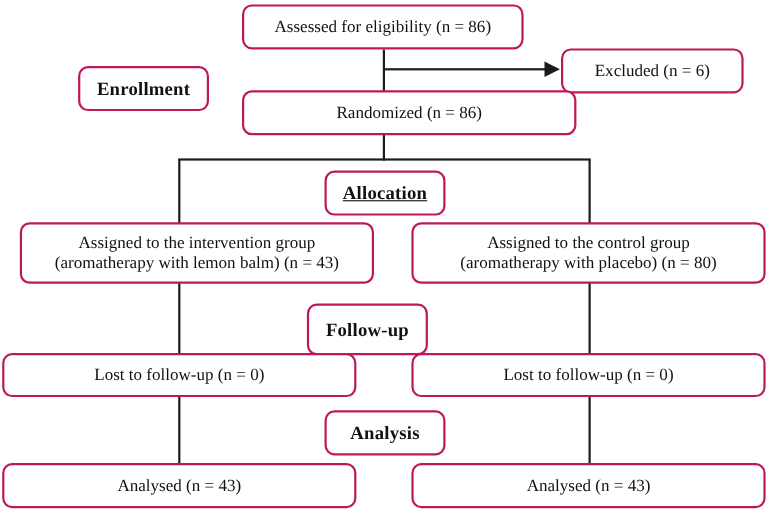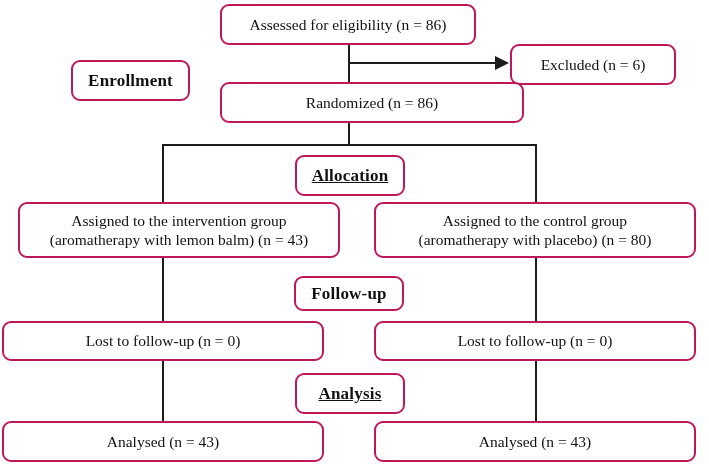--- a/index.html
+++ b/index.html
@@ -76,25 +76,25 @@
   <div class="box" style="left:220px; top:82px; width:304px; height:41px;">Randomized (n = 86)</div>
 
   <div class="box stage" style="left:295px; top:155px; width:110px; height:41px;text-decoration:underline;">Allocation</div>
 
   <div class="box" style="left:2px; top:202px; width:322px; height:56px;margin-left:16px;">Assigned to the intervention group
 (aromatherapy with lemon balm) (n = 43)</div>
 
   <div class="box" style="left:374px; top:202px; width:322px; height:56px;">Assigned to the control group
 (aromatherapy with placebo) (n = 80)</div>
 
-  <div class="box stage" style="left:294px; top:276px; width:110px; height:35px;">Follow-up</div>
+  <div class="box stage" style="left:279px; top:276px; width:110px; height:47px;">Follow-up</div>
 
   <div class="box" style="left:2px; top:321px; width:322px; height:40px;">Lost to follow-up (n = 0)</div>
 
   <div class="box" style="left:374px; top:321px; width:322px; height:40px;">Lost to follow-up (n = 0)</div>
 
-  <div class="box stage" style="left:295px; top:373px; width:110px; height:41px;text-decoration:underline;">Analysis</div>
+  <div class="box stage" style="left:295px; top:373px; width:110px; height:41px;">Analysis</div>
 
   <div class="box" style="left:2px; top:421px; width:322px; height:41px;">Analysed (n = 43)</div>
 
   <div class="box" style="left:374px; top:421px; width:322px; height:41px;">Analysed (n = 43)</div>
 
 </div>
 
 </body></html>

